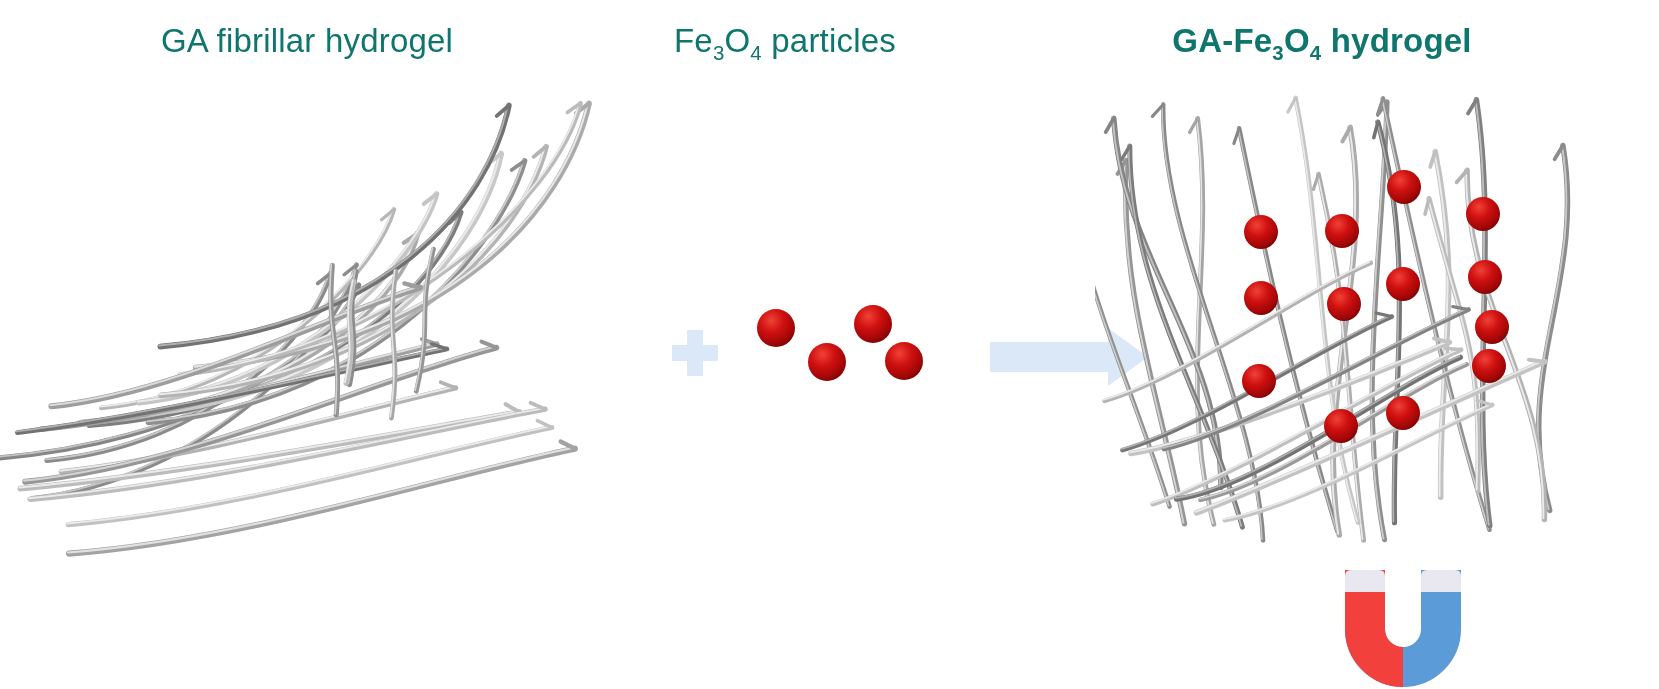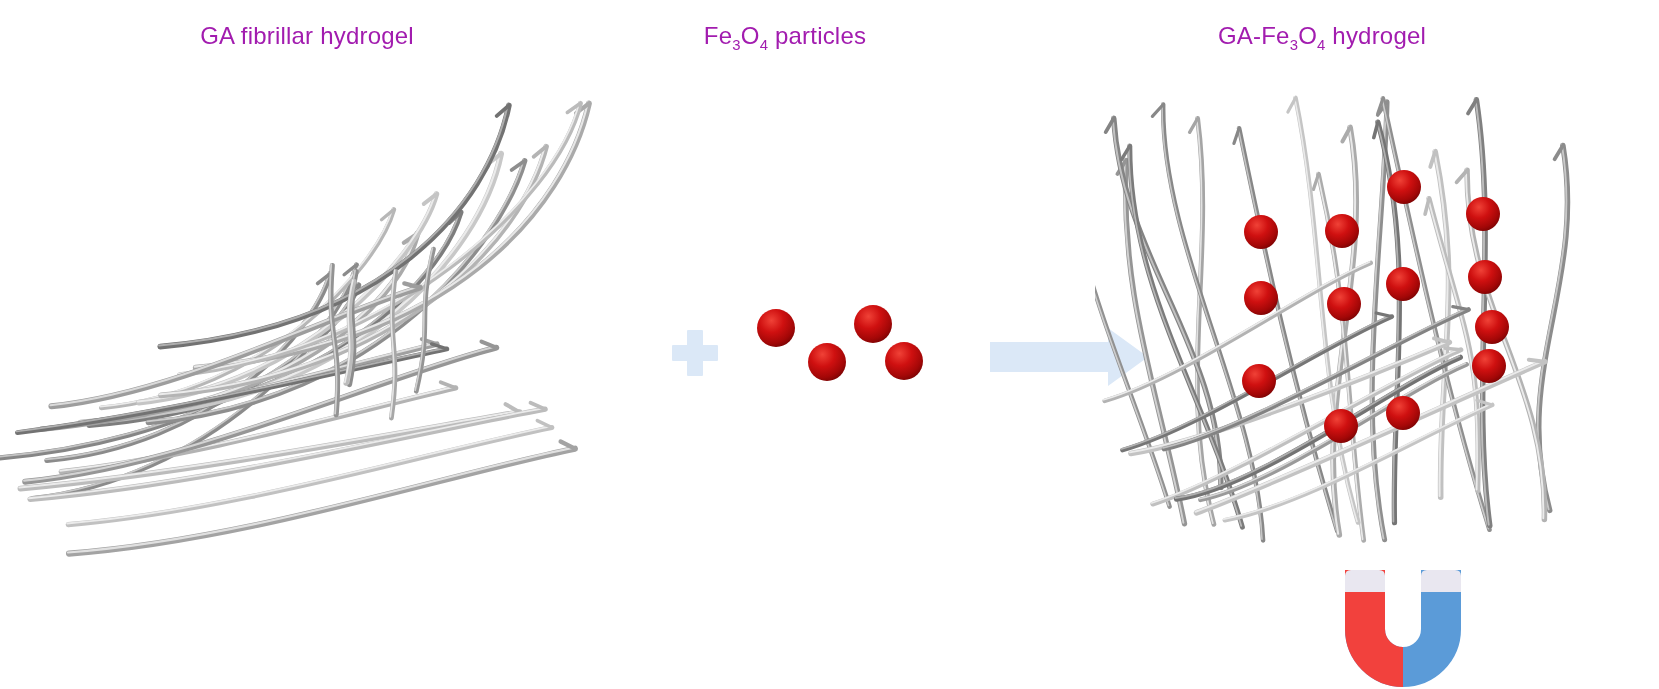--- a/index.html
+++ b/index.html
@@ -1,25 +1,25 @@
 <!DOCTYPE html>
 <html><head>
 <meta charset="utf-8">
 <style>
   html,body{margin:0;padding:0;background:#ffffff;}
   body{font-family:"Liberation Sans",sans-serif;}
   .canvas{position:relative;width:1659px;height:689px;background:#ffffff;overflow:hidden;}
   .panel-title{
     position:absolute;top:22px;transform:translateX(-50%);
-    font-size:24px;color:#a21caf;white-space:nowrap;letter-spacing:.2px;
+    font-size:33px;color:#0f766e;white-space:nowrap;letter-spacing:.2px;
   }
   .panel-title sub{font-size:0.62em;line-height:0;}
   #title-left{left:307px;}
   #title-middle{left:785px;text-align:right;}
-  #title-right{left:1322px;}
+  #title-right{left:1322px;font-weight:bold;}
   .fig{position:absolute;}
   #fig-left{left:0px;top:60px;}
   #fig-right{left:1095px;top:60px;}
   #particles-svg{position:absolute;left:750px;top:300px;}
   #arrow-svg{position:absolute;left:985px;top:322px;}
   #magnet-svg{position:absolute;left:1335px;top:560px;}
   #plus-icon{position:absolute;left:672px;top:330px;width:46px;height:46px;}
   #plus-icon .pv{position:absolute;left:15px;top:0;width:16px;height:46px;border-radius:1px;}
   #plus-icon .ph{position:absolute;left:0;top:15px;width:46px;height:16px;border-radius:1px;}
 </style>

